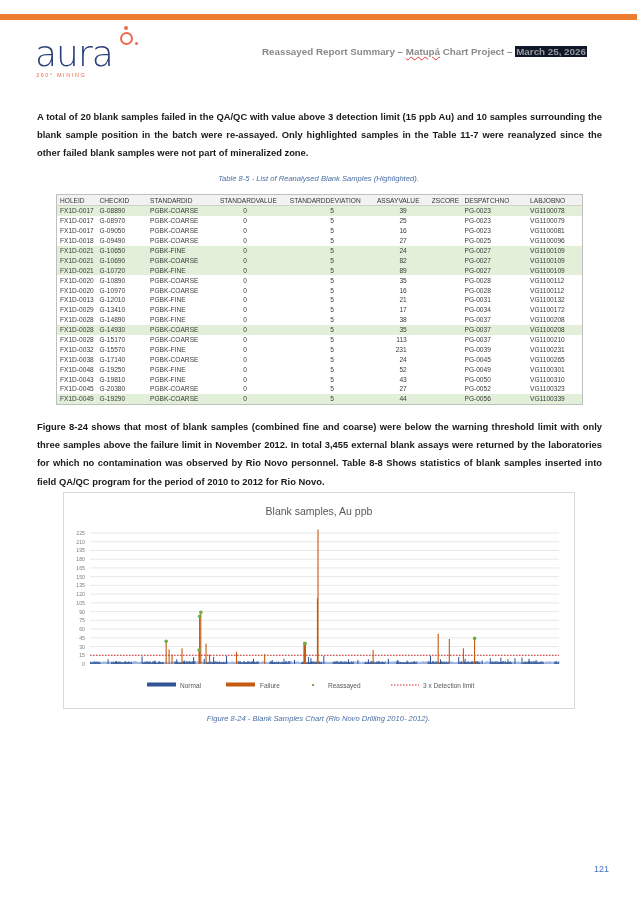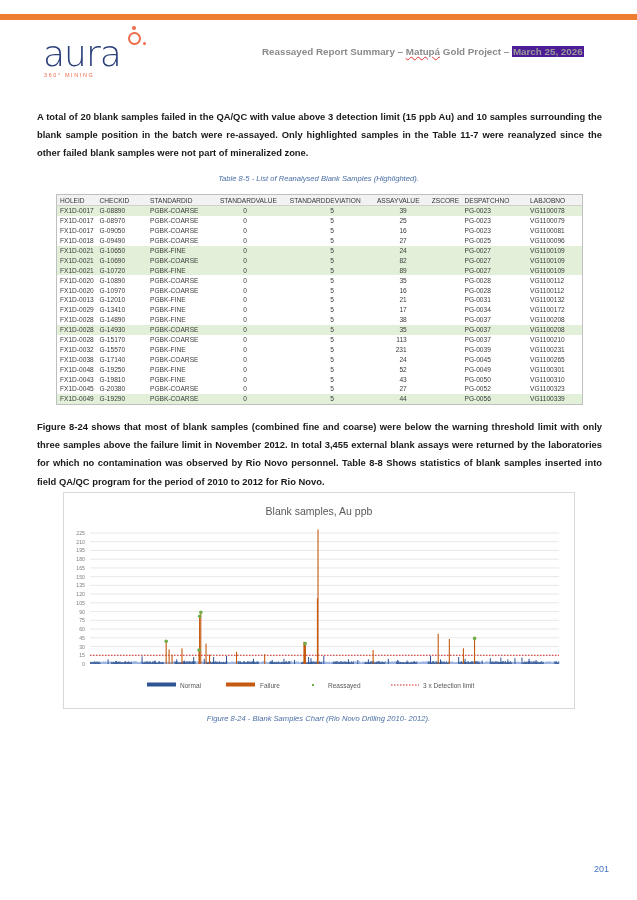--- a/index.html
+++ b/index.html
@@ -1,26 +1,26 @@
 <!DOCTYPE html>
 <html><head>
 <meta charset="utf-8">
 <style>
   html, body { margin: 0; padding: 0; background: #ffffff; }
   body { width: 637px; height: 900px; position: relative; overflow: hidden; font-family: "Liberation Sans", sans-serif; color: #222; }
   .top-bar { position: absolute; left: 0; top: 14px; width: 637px; height: 6px; background: #ed7d31; }
-  .logo { position: absolute; left: 43px; top: 26px; width: 120px; height: 56px; }
+  .logo { position: absolute; left: 35px; top: 26px; width: 120px; height: 56px; }
   .logo-word { position: absolute; left: 0; top: 10px; font-family: "DejaVu Sans", sans-serif; font-size: 36px; color: #2a3f7a; letter-spacing: -1px; font-weight: 300; line-height: 1; }
   .logo-ring { position: absolute; left: 85px; top: 6px; width: 9px; height: 9px; border: 2px solid #ef6a4a; border-radius: 50%; }
   .logo-dot-top { position: absolute; left: 89px; top: 0px; width: 4px; height: 4px; background: #ef6a4a; border-radius: 50%; }
   .logo-dot-side { position: absolute; left: 100px; top: 16px; width: 3px; height: 3px; background: #ef6a4a; border-radius: 50%; }
   .logo-tag { position: absolute; left: 1px; top: 46px; font-size: 5.5px; letter-spacing: 1.6px; color: #ef6a4a; }
   .header-title { position: absolute; left: 262px; top: 46px; font-size: 9.8px; color: #8a8a8a; font-weight: bold; white-space: nowrap; }
   .header-title .ul { text-decoration: underline wavy #d33; text-decoration-thickness: 1px; }
-  .header-title .date { background: #4c1d95; color: #9a9a9a; padding: 0 1px; }
+  .header-title .date { background: #0f172a; color: #9a9a9a; padding: 0 1px; }
   .para { position: absolute; left: 37px; width: 565px; font-size: 9.4px; line-height: 18.2px; text-align: justify; color: #1a1a1a; font-weight: bold; }
   .caption { position: absolute; left: 0; width: 637px; text-align: center; font-size: 7.6px; font-style: italic; color: #4a6fa5; }
   .data-table { position: absolute; left: 56px; top: 194px; width: 527px; border-collapse: collapse; font-size: 6.6px; color: #3a3a3a; border: 1px solid #bfbfbf; }
   .data-table th { font-weight: normal; text-align: left; padding: 0 0 0 3px; height: 10px; background: #f2f2f2; color: #333; border-bottom: 1px solid #d0d0d0; }
   .data-table td { padding: 0 0 0 3px; height: 9.9px; white-space: nowrap; }
   .data-table tr.hl td { background: #e2efd9; }
   .data-table td.r { text-align: right; padding-right: 10px; }
   .chart-box { position: absolute; left: 63px; top: 492px; width: 510px; height: 215px; border: 1px solid #d9d9d9; background: #fff; }
   .chart-svg { position: absolute; left: 0; top: 0; }
   .page-number { position: absolute; left: 594px; top: 864px; font-size: 9px; color: #4472c4; }
@@ -32,21 +32,21 @@
 
 <div class="logo">
   <div class="logo-word">aura</div>
   <div class="logo-dot-top"></div>
   <div class="logo-ring"></div>
   <div class="logo-dot-side"></div>
   <div class="logo-tag">360° MINING</div>
 </div>
 
 <div class="header-title">
-  <span>Reassayed Report Summary – </span><span class="ul">Matupá</span><span> Gold Project – </span><span class="date">March 25, 2026</span>
+  <span>Reassayed Report Summary – </span><span class="ul">Matupá</span><span> Chart Project – </span><span class="date">March 25, 2026</span>
 </div>
 
 <p class="para" style="top:108px; margin:0;">A total of 20 blank samples failed in the QA/QC with value above 3 detection limit (15 ppb Au) and 10 samples surrounding the blank sample position in the batch were re-assayed. Only highlighted samples in the Table 11-7 were reanalyzed since the other failed blank samples were not part of mineralized zone.</p>
 
 <div class="caption" style="top:174px;">Table 8-5 - List of Reanalysed Blank Samples (Highlighted).</div>
 
 <table class="data-table">
   <thead>
     <tr id="thead-row">
         <th style="width: 32px;">HOLEID</th>
@@ -1188,13 +1188,13 @@
       <text x="196" y="194.5" font-size="6.5" fill="#595959" font-family="Liberation Sans, sans-serif">Failure</text>
       <rect x="248" y="191" width="2" height="2" fill="#70ad47"></rect>
       <text x="264" y="194.5" font-size="6.5" fill="#595959" font-family="Liberation Sans, sans-serif">Reassayed</text>
       <line x1="327" x2="355" y1="192" y2="192" stroke="#d62728" stroke-width="1" stroke-dasharray="1.5,1.5"></line>
       <text x="359" y="194.5" font-size="6.5" fill="#595959" font-family="Liberation Sans, sans-serif">3 x Detection limit</text>
     </svg>
 </div>
 
 <div class="caption" style="top:714px;">Figure 8-24 - Blank Samples Chart (Rio Novo Drilling 2010- 2012).</div>
 
-<div class="page-number">201</div>
+<div class="page-number">121</div>
 
 </body></html>

